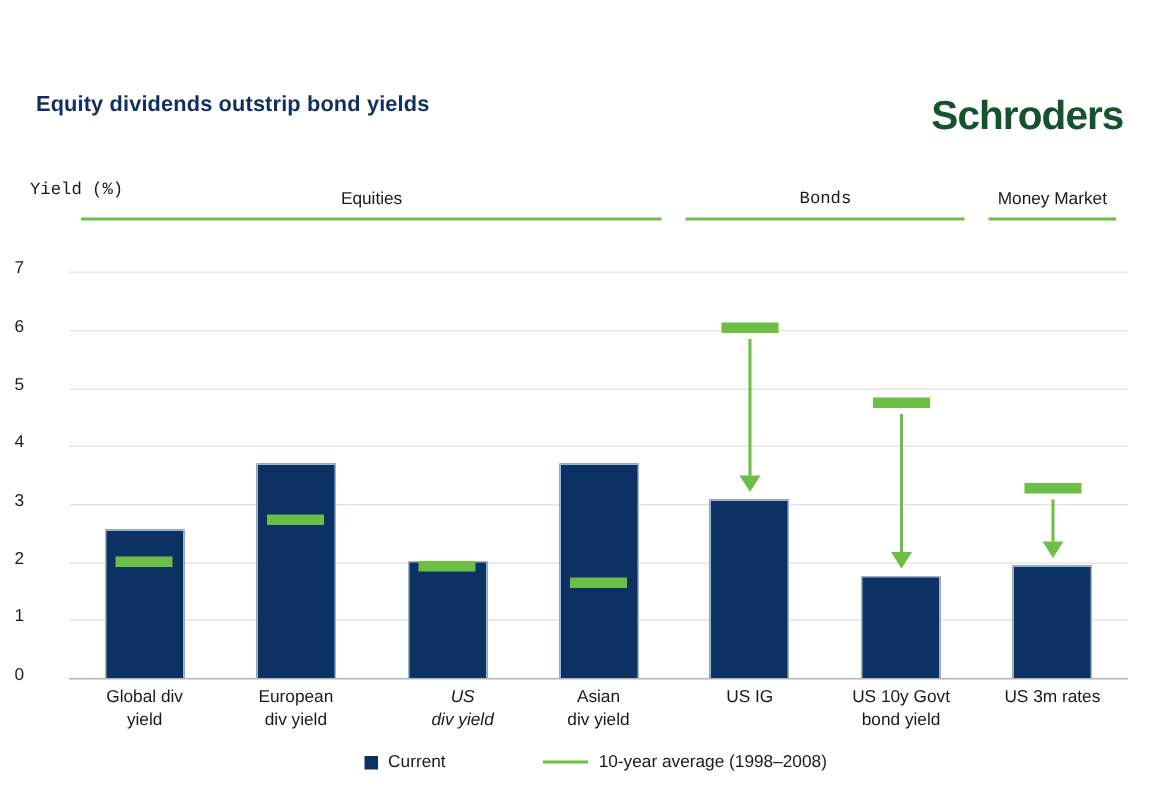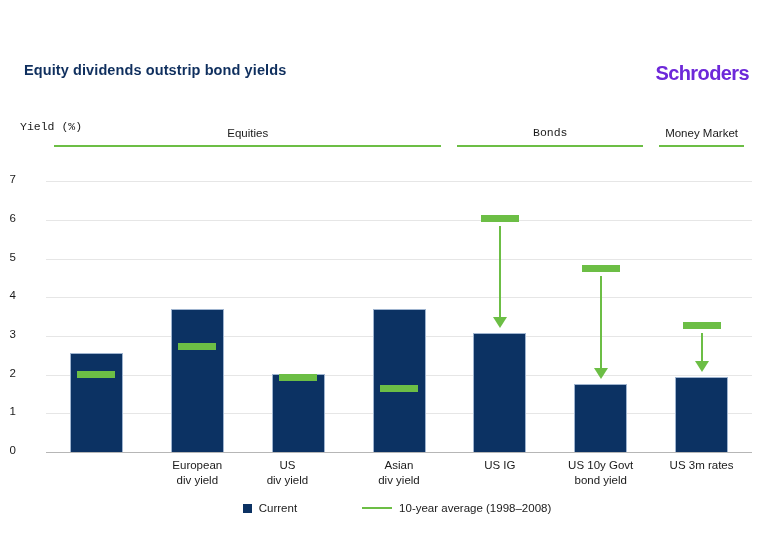--- a/index.html
+++ b/index.html
@@ -14,21 +14,21 @@
   .page{position:relative;width:771px;height:534px;margin-top:44px;}
 
   
   .title{
     position:absolute;left:24px;top:18px;
     font-size:14.5px;font-weight:bold;color:#0f2f5e;
     letter-spacing:0.1px;
   }
   .logo{
     position:absolute;right:22px;top:18px;
-    font-size:20px;font-weight:bold;color:#6d28d9;
+    font-size:27px;font-weight:bold;color:#14532d;
     letter-spacing:-0.6px;
   }
 
   
   .axis-title{
     position:absolute;left:20px;top:76px;
     font-size:11.5px;color:#1a1a1a;font-family:Liberation Mono, monospace;
   }
 
   
@@ -136,29 +136,33 @@
       <div class="gridline" style="top: 131.405px;"></div>
       <div class="ytick" style="top: 131.405px; left: -46px;">4</div>
       <div class="gridline" style="top: 92.7568px;"></div>
       <div class="ytick" style="top: 92.7568px; left: -46px;">5</div>
       <div class="gridline" style="top: 54.1081px;"></div>
       <div class="ytick" style="top: 54.1081px; left: -46px;">6</div>
       <div class="gridline" style="top: 15.4595px;"></div>
       <div class="ytick" style="top: 15.4595px; left: -46px;">7</div>
       <div class="bar" style="left: 23.9286px; width: 53px; height: 99.327px;"></div>
       <div class="avg" style="left: 31.4286px; width: 38px; top: 205.203px;"></div>
+      <div class="xlabel" style="left: 0px; width: 100.857px;">
+        <div>Global div</div>
+        <div>yield</div>
+      </div>
       <div class="bar" style="left: 124.786px; width: 53px; height: 142.614px;"></div>
       <div class="avg" style="left: 132.286px; width: 38px; top: 176.989px;"></div>
       <div class="xlabel" style="left: 100.857px; width: 100.857px;">
         <div>European</div>
         <div>div yield</div>
       </div>
       <div class="bar" style="left: 225.643px; width: 53px; height: 78.4568px;"></div>
       <div class="avg" style="left: 233.143px; width: 38px; top: 208.295px;"></div>
-      <div class="xlabel" style="left: 191px; width: 100.857px;">
+      <div class="xlabel" style="left: 212px; width: 100.857px; font-style: italic;">
         <div>US</div>
         <div>div yield</div>
       </div>
       <div class="bar" style="left: 326.5px; width: 53px; height: 143px;"></div>
       <div class="avg" style="left: 334px; width: 38px; top: 218.73px;"></div>
       <div class="xlabel" style="left: 302.571px; width: 100.857px;">
         <div>Asian</div>
         <div>div yield</div>
       </div>
       <div class="bar" style="left: 427.357px; width: 53px; height: 118.651px;"></div>

